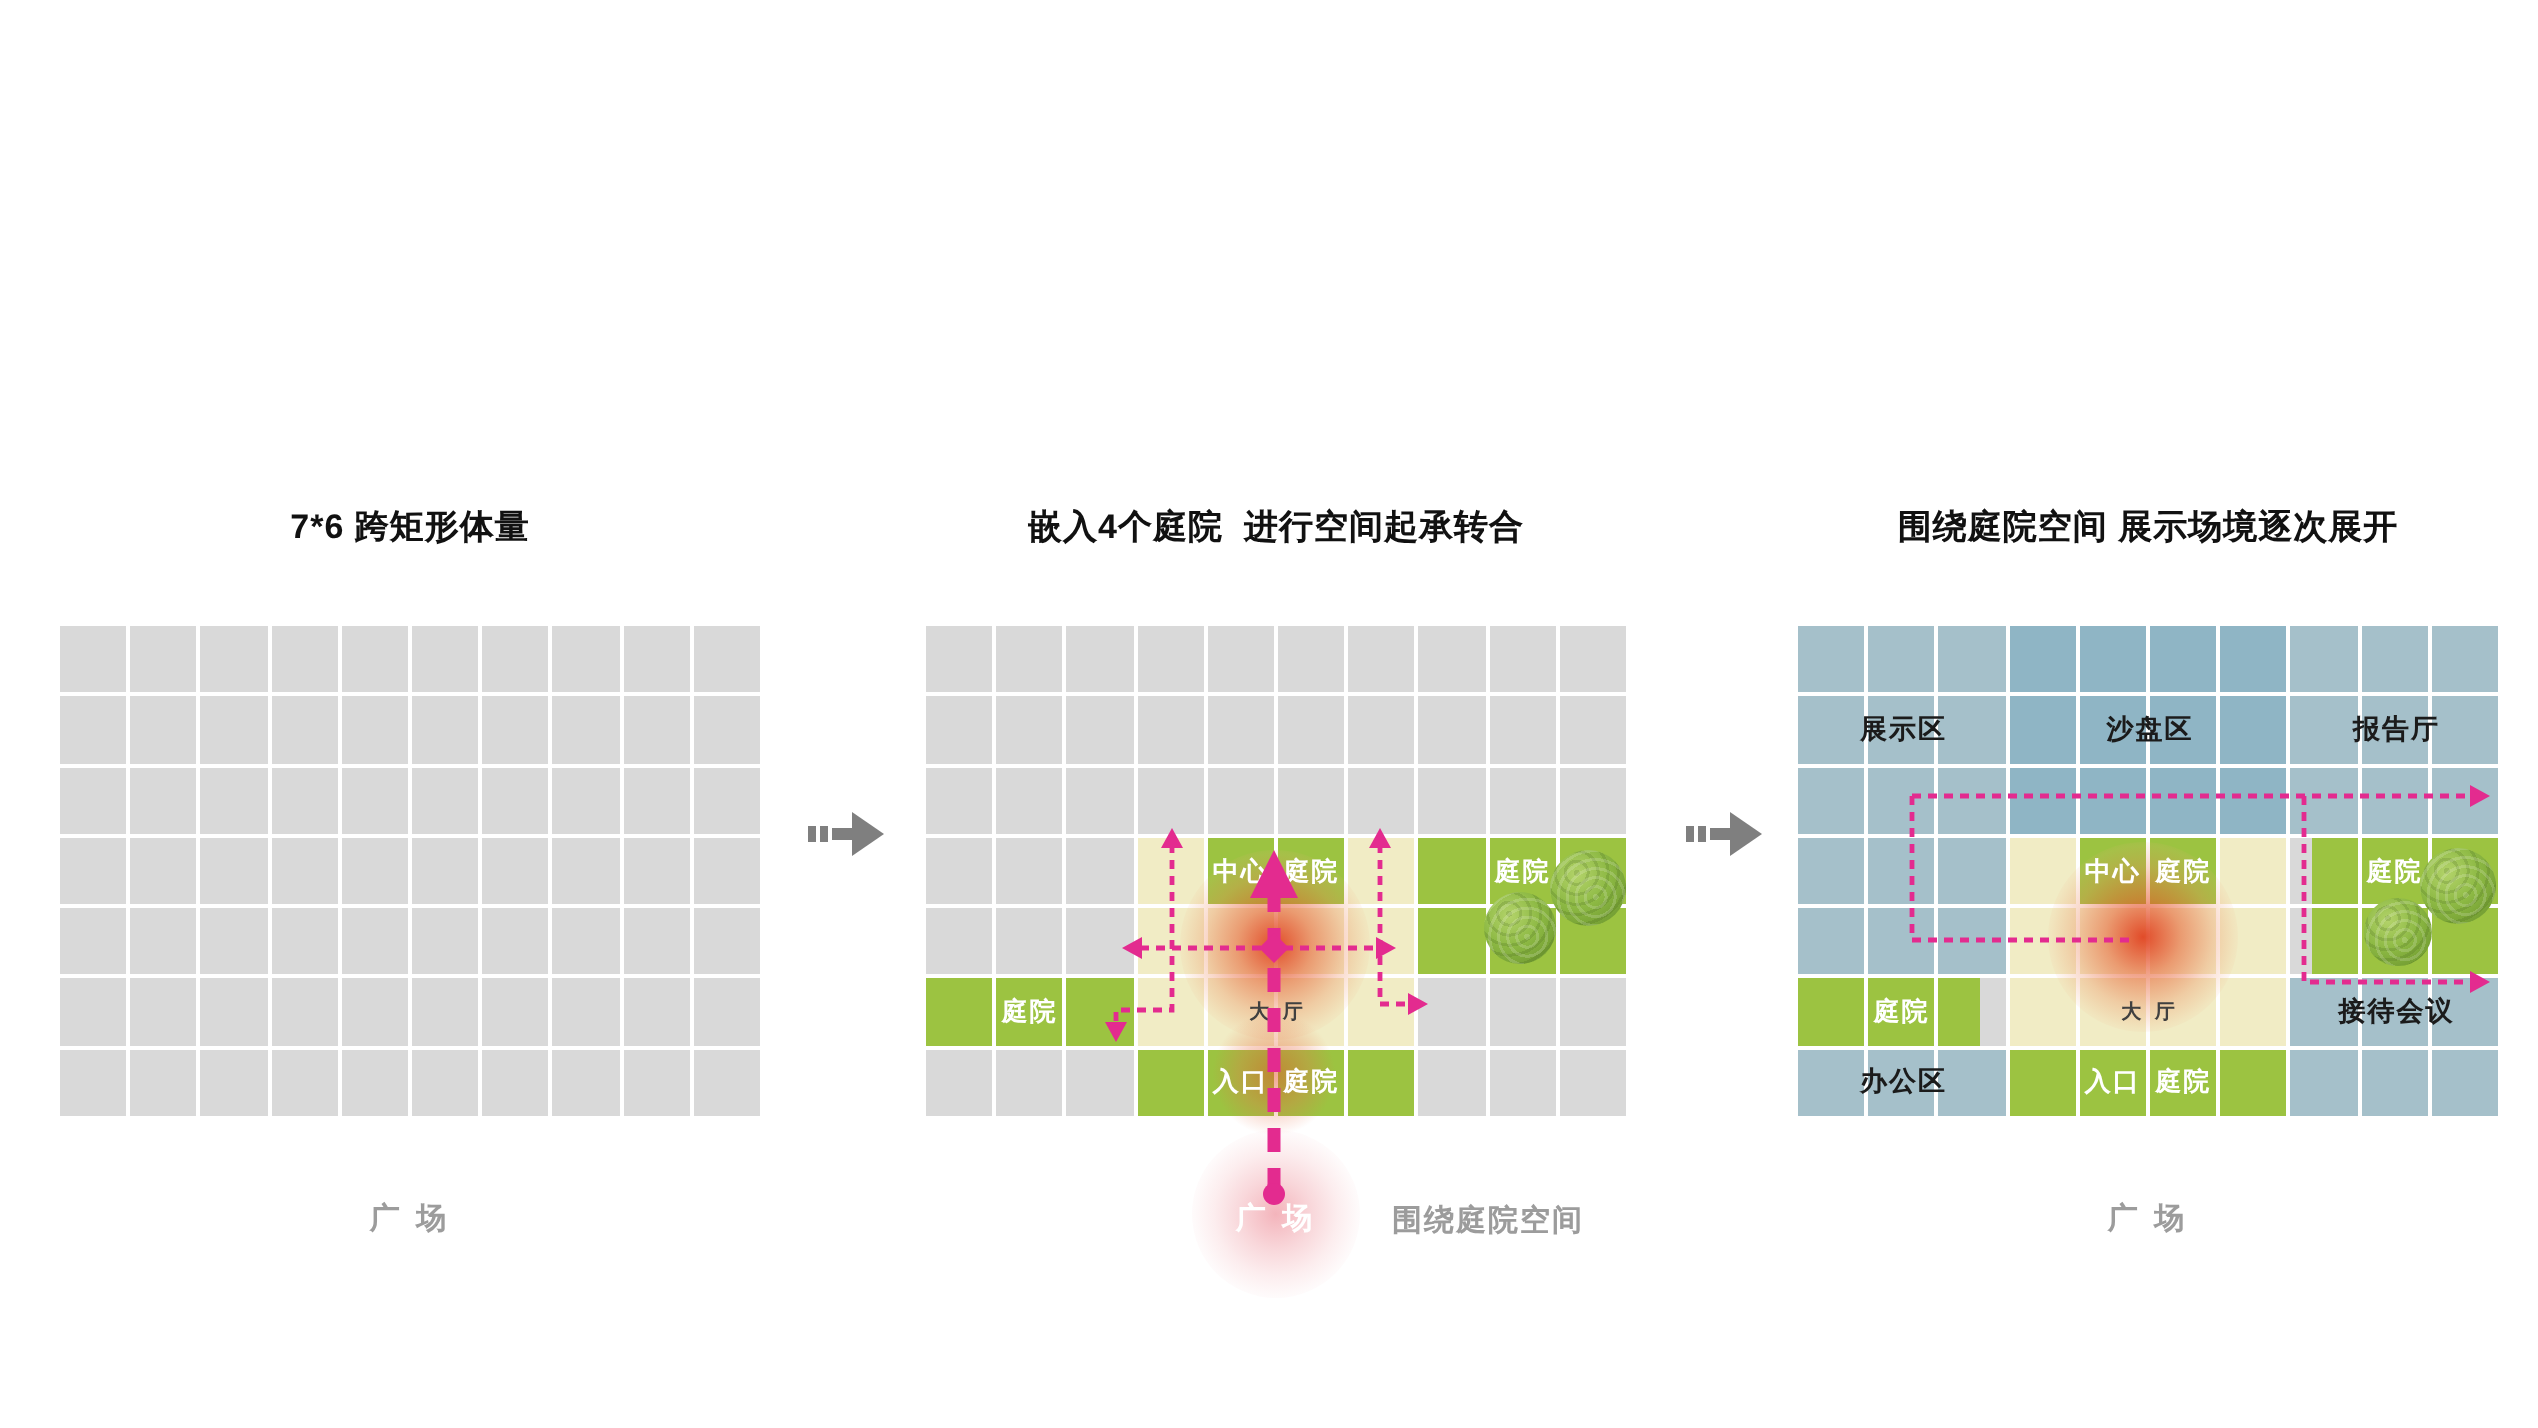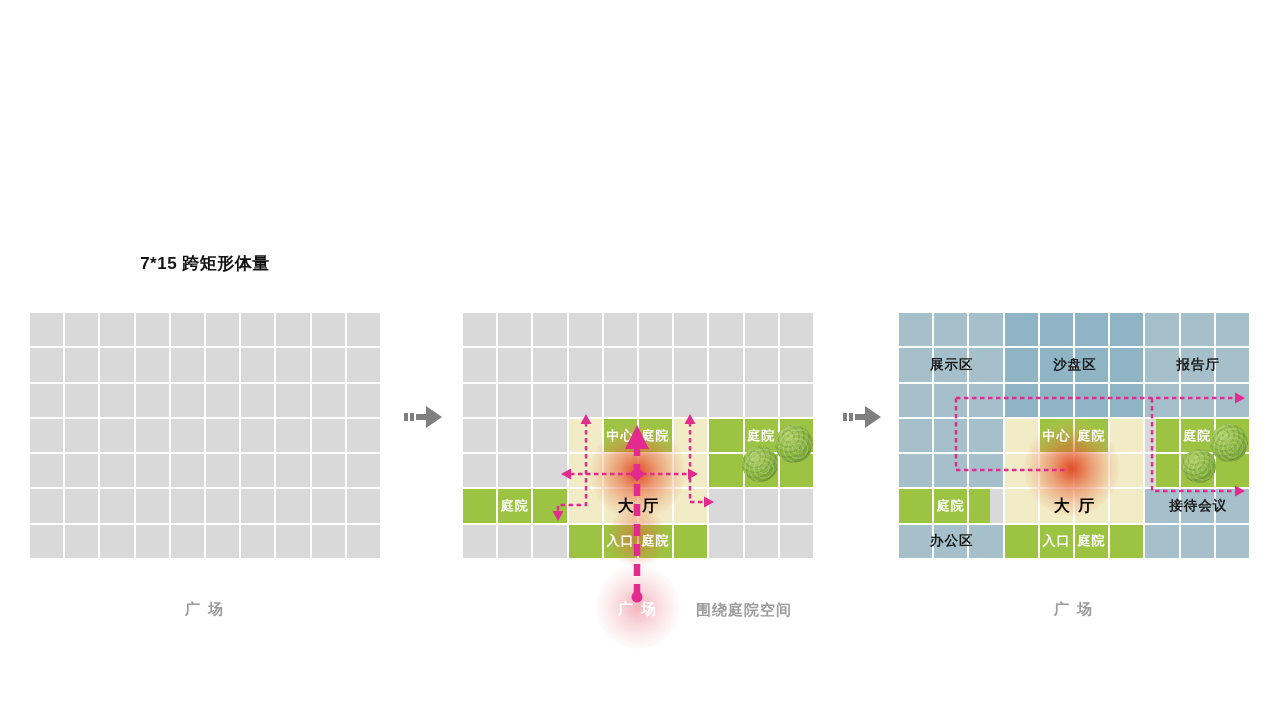--- a/index.html
+++ b/index.html
@@ -10,21 +10,21 @@
          font-size:17px;font-weight:bold;color:var(--c-title);letter-spacing:.5px;white-space:pre;}
   .grid{position:absolute;top:68px;left:0;width:350px;height:245px;display:grid;
         grid-template-columns:repeat(10,1fr);grid-template-rows:repeat(7,1fr);gap:2px;}
   .cell{width:100%;height:100%;}
   .cell.sliver-gray-left{background:linear-gradient(90deg,var(--c-gray) 0 32%,var(--c-green) 32%);}
   .cell.sliver-gray-right{background:linear-gradient(90deg,var(--c-green) 0 62%,var(--c-gray) 62%);}
   .cell-label{position:absolute;transform:translate(-50%,-50%);color:#fff;font-weight:bold;
         font-size:13px;letter-spacing:1px;white-space:pre;z-index:3;}
   .zone-label{position:absolute;transform:translate(-50%,-50%);color:#1b1b1b;font-weight:bold;
         font-size:13.5px;letter-spacing:1px;white-space:pre;z-index:3;}
-  .zone-label.muted{color:#000000;letter-spacing:2px;font-size:16px;text-align:center;}
+  .zone-label.muted{color:#404040;letter-spacing:2px;font-size:10px;text-align:center;}
   .glow{position:absolute;border-radius:50%;z-index:2;pointer-events:none;}
   .center-glow{width:95px;height:95px;
       background:radial-gradient(circle,rgba(224,62,28,.92) 0%,rgba(229,88,43,.55) 28%,
       rgba(236,130,85,.30) 52%,rgba(242,170,130,.12) 68%,rgba(0,0,0,0) 75%);}
   .entry-glow{width:62px;height:62px;
       background:radial-gradient(circle,rgba(226,80,40,.50) 0%,rgba(232,110,70,.30) 40%,rgba(0,0,0,0) 70%);}
   .plaza-glow{width:84px;height:84px;
       background:radial-gradient(circle,rgba(236,130,142,.60) 0%,rgba(240,160,168,.42) 30%,
       rgba(246,196,200,.30) 52%,rgba(250,225,227,.18) 68%,rgba(0,0,0,0) 78%);}
   .tree{position:absolute;border-radius:50%;z-index:3;transform:translate(-50%,-50%);
@@ -44,21 +44,21 @@
       color:var(--c-label);letter-spacing:1px;white-space:nowrap;z-index:5;}
   .ff{position:absolute;z-index:1;}
   .ff *{fill:var(--c-arrow);}
 </style>
 </head>
 <body>
 
 <div class="canvas">
 
   <section class="panel" style="left:30px">
-    <h2 class="title">7*15 跨矩形体量</h2>
+    <h2 class="title">7*6 跨矩形体量</h2>
     <div class="grid" id="grid-0">
         <div class="cell" style="background: rgb(217, 217, 217);"></div>
         <div class="cell" style="background: rgb(217, 217, 217);"></div>
         <div class="cell" style="background: rgb(217, 217, 217);"></div>
         <div class="cell" style="background: rgb(217, 217, 217);"></div>
         <div class="cell" style="background: rgb(217, 217, 217);"></div>
         <div class="cell" style="background: rgb(217, 217, 217);"></div>
         <div class="cell" style="background: rgb(217, 217, 217);"></div>
         <div class="cell" style="background: rgb(217, 217, 217);"></div>
         <div class="cell" style="background: rgb(217, 217, 217);"></div>
@@ -128,20 +128,21 @@
   </section>
 
   <svg class="ff" style="left:403px;top:404px" width="40" height="26" viewBox="0 0 40 26">
     <rect x="1" y="9" width="4" height="8"></rect>
     <rect x="7" y="9" width="4" height="8"></rect>
     <rect x="13" y="10" width="11" height="6"></rect>
     <polygon points="23,2 23,24 39,13"></polygon>
   </svg>
 
   <section class="panel" style="left:463px">
+    <h2 class="title">嵌入4个庭院  进行空间起承转合</h2>
     <div class="grid" id="grid-1">
       <div class="glow center-glow" style="left:127px;top:112px"></div>
       <div class="glow entry-glow" style="left:143px;top:193px"></div>
     <div class="cell" style="background: rgb(217, 217, 217);"></div>
         <div class="cell" style="background: rgb(217, 217, 217);"></div>
         <div class="cell" style="background: rgb(217, 217, 217);"></div>
         <div class="cell" style="background: rgb(217, 217, 217);"></div>
         <div class="cell" style="background: rgb(217, 217, 217);"></div>
         <div class="cell" style="background: rgb(217, 217, 217);"></div>
         <div class="cell" style="background: rgb(217, 217, 217);"></div>
@@ -239,20 +240,21 @@
   </section>
 
   <svg class="ff" style="left:842px;top:404px" width="40" height="26" viewBox="0 0 40 26">
     <rect x="1" y="9" width="4" height="8"></rect>
     <rect x="7" y="9" width="4" height="8"></rect>
     <rect x="13" y="10" width="11" height="6"></rect>
     <polygon points="23,2 23,24 39,13"></polygon>
   </svg>
 
   <section class="panel" style="left:899px">
+    <h2 class="title">围绕庭院空间 展示场境逐次展开</h2>
     <div class="grid" id="grid-2">
       <div class="glow center-glow" style="left:125px;top:108px"></div>
     <div class="cell" style="background: rgb(165, 192, 202);"></div>
         <div class="cell" style="background: rgb(165, 192, 202);"></div>
         <div class="cell" style="background: rgb(165, 192, 202);"></div>
         <div class="cell" style="background: rgb(143, 181, 197);"></div>
         <div class="cell" style="background: rgb(143, 181, 197);"></div>
         <div class="cell" style="background: rgb(143, 181, 197);"></div>
         <div class="cell" style="background: rgb(143, 181, 197);"></div>
         <div class="cell" style="background: rgb(165, 192, 202);"></div>

